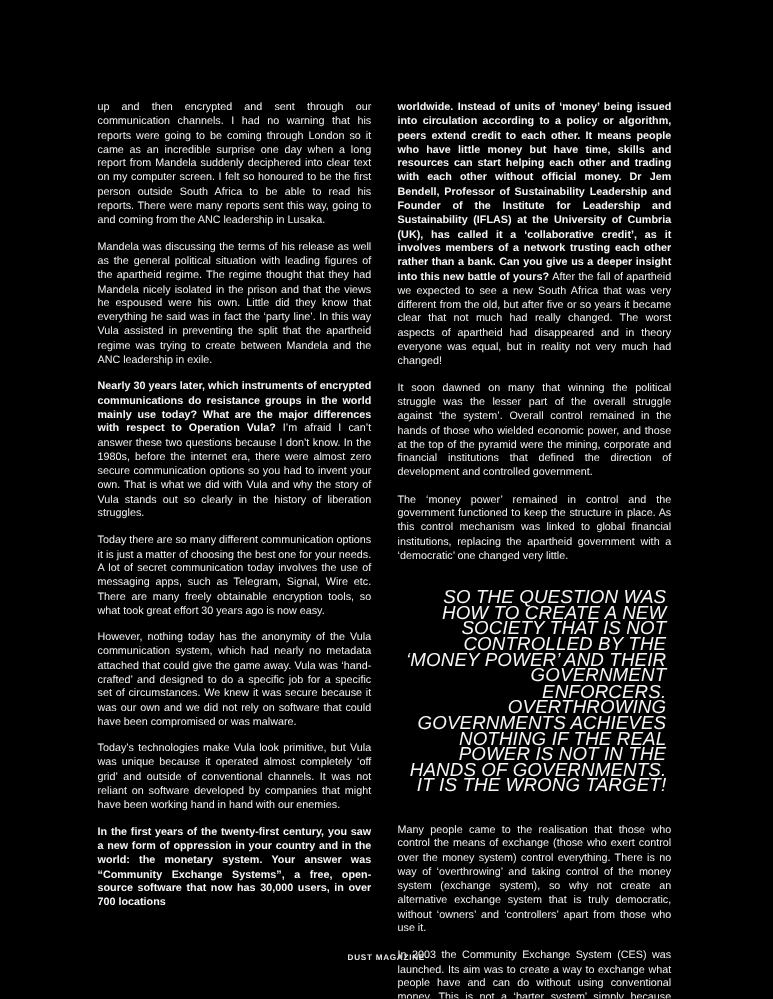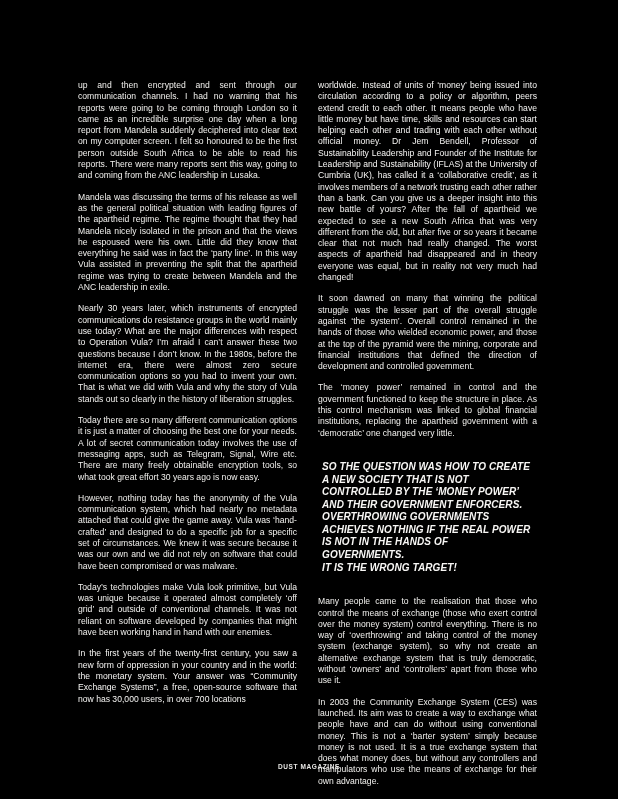--- a/index.html
+++ b/index.html
@@ -32,32 +32,32 @@
     margin: 0 0 10px 0;
     font-size: 8.6px;
     line-height: 11.3px;
     text-align: justify;
     letter-spacing: 0.02px;
     hyphens: auto;
     -webkit-hyphens: auto;
     word-spacing: -0.1px;
   }
   .seg-bold {
-    font-weight: normal;
+    font-weight: bold;
     color: #f7f6f4;
   }
   .seg-regular {
     font-weight: normal;
   }
   p.pullquote {
     margin: 22px 4px 22px 4px;
-    font-size: 10px;
+    font-size: 15px;
     line-height: 12.6px;
-    text-align: left;
-    font-weight: bold;
+    text-align: right;
+    font-weight: normal;
     font-style: italic;
     letter-spacing: 0.1px;
     color: #f7f6f4;
   }
   .footer {
     position: absolute;
     left: 0;
     right: 0;
     top: 763px;
     text-align: center;

